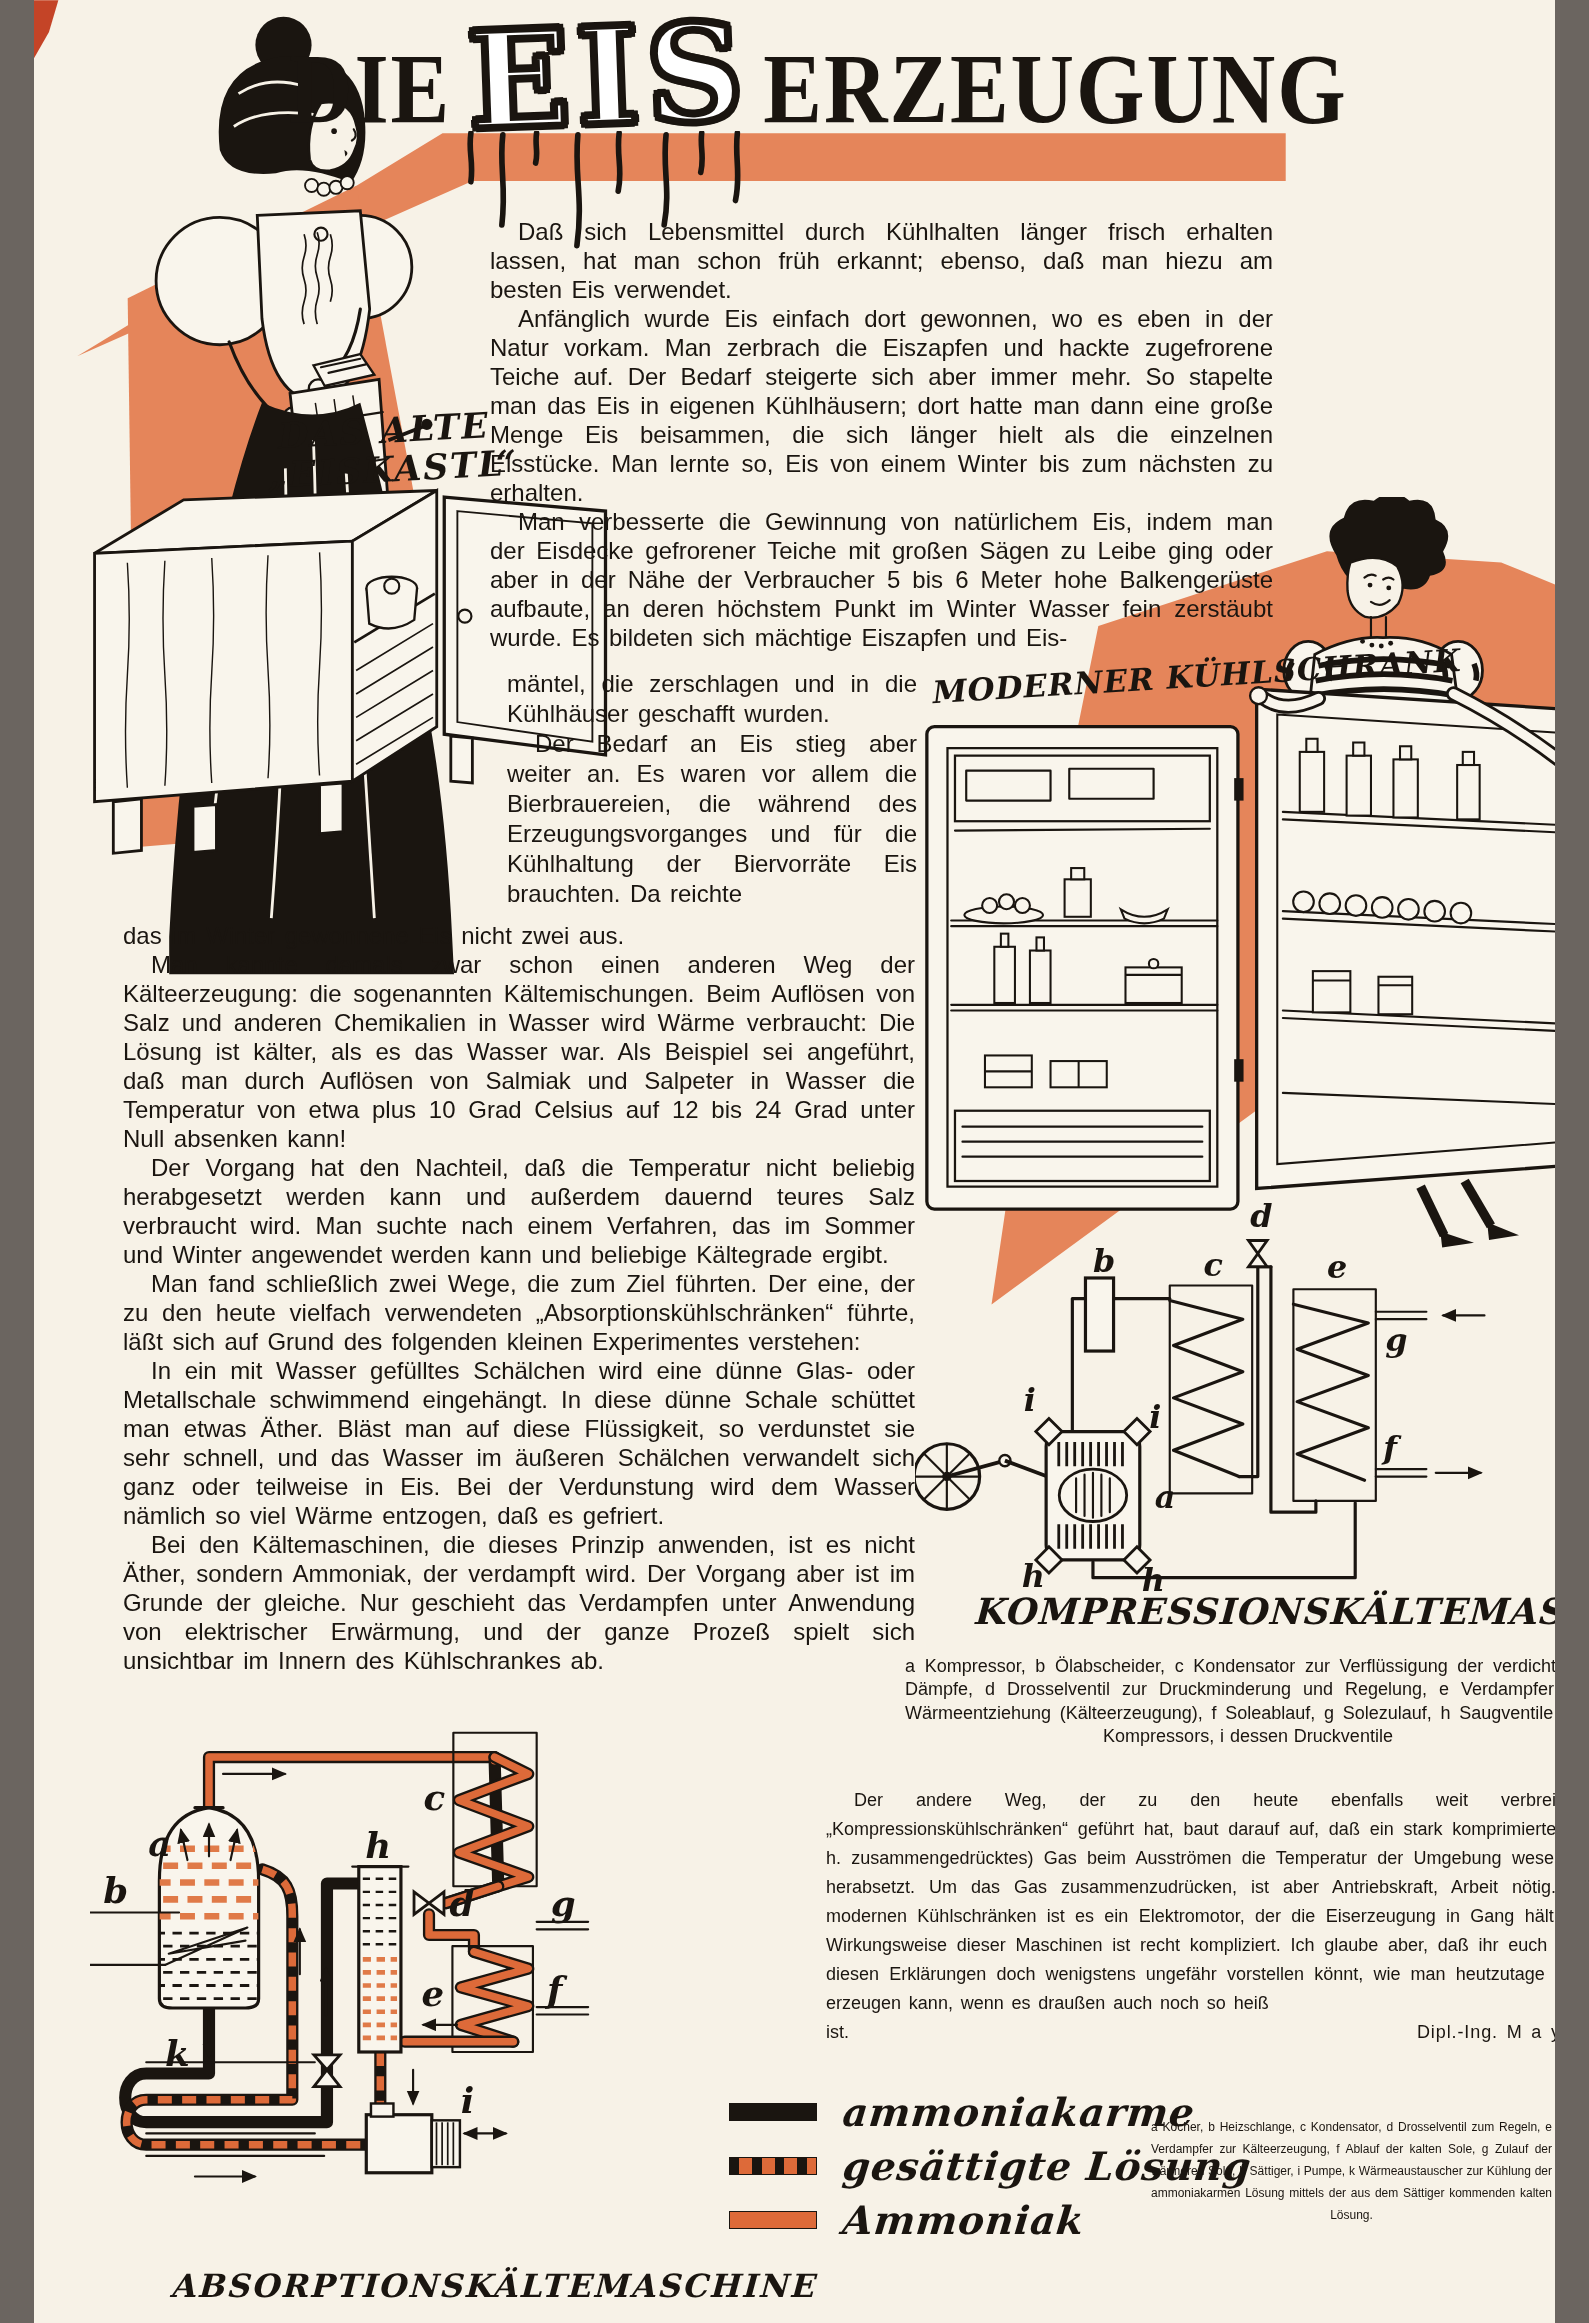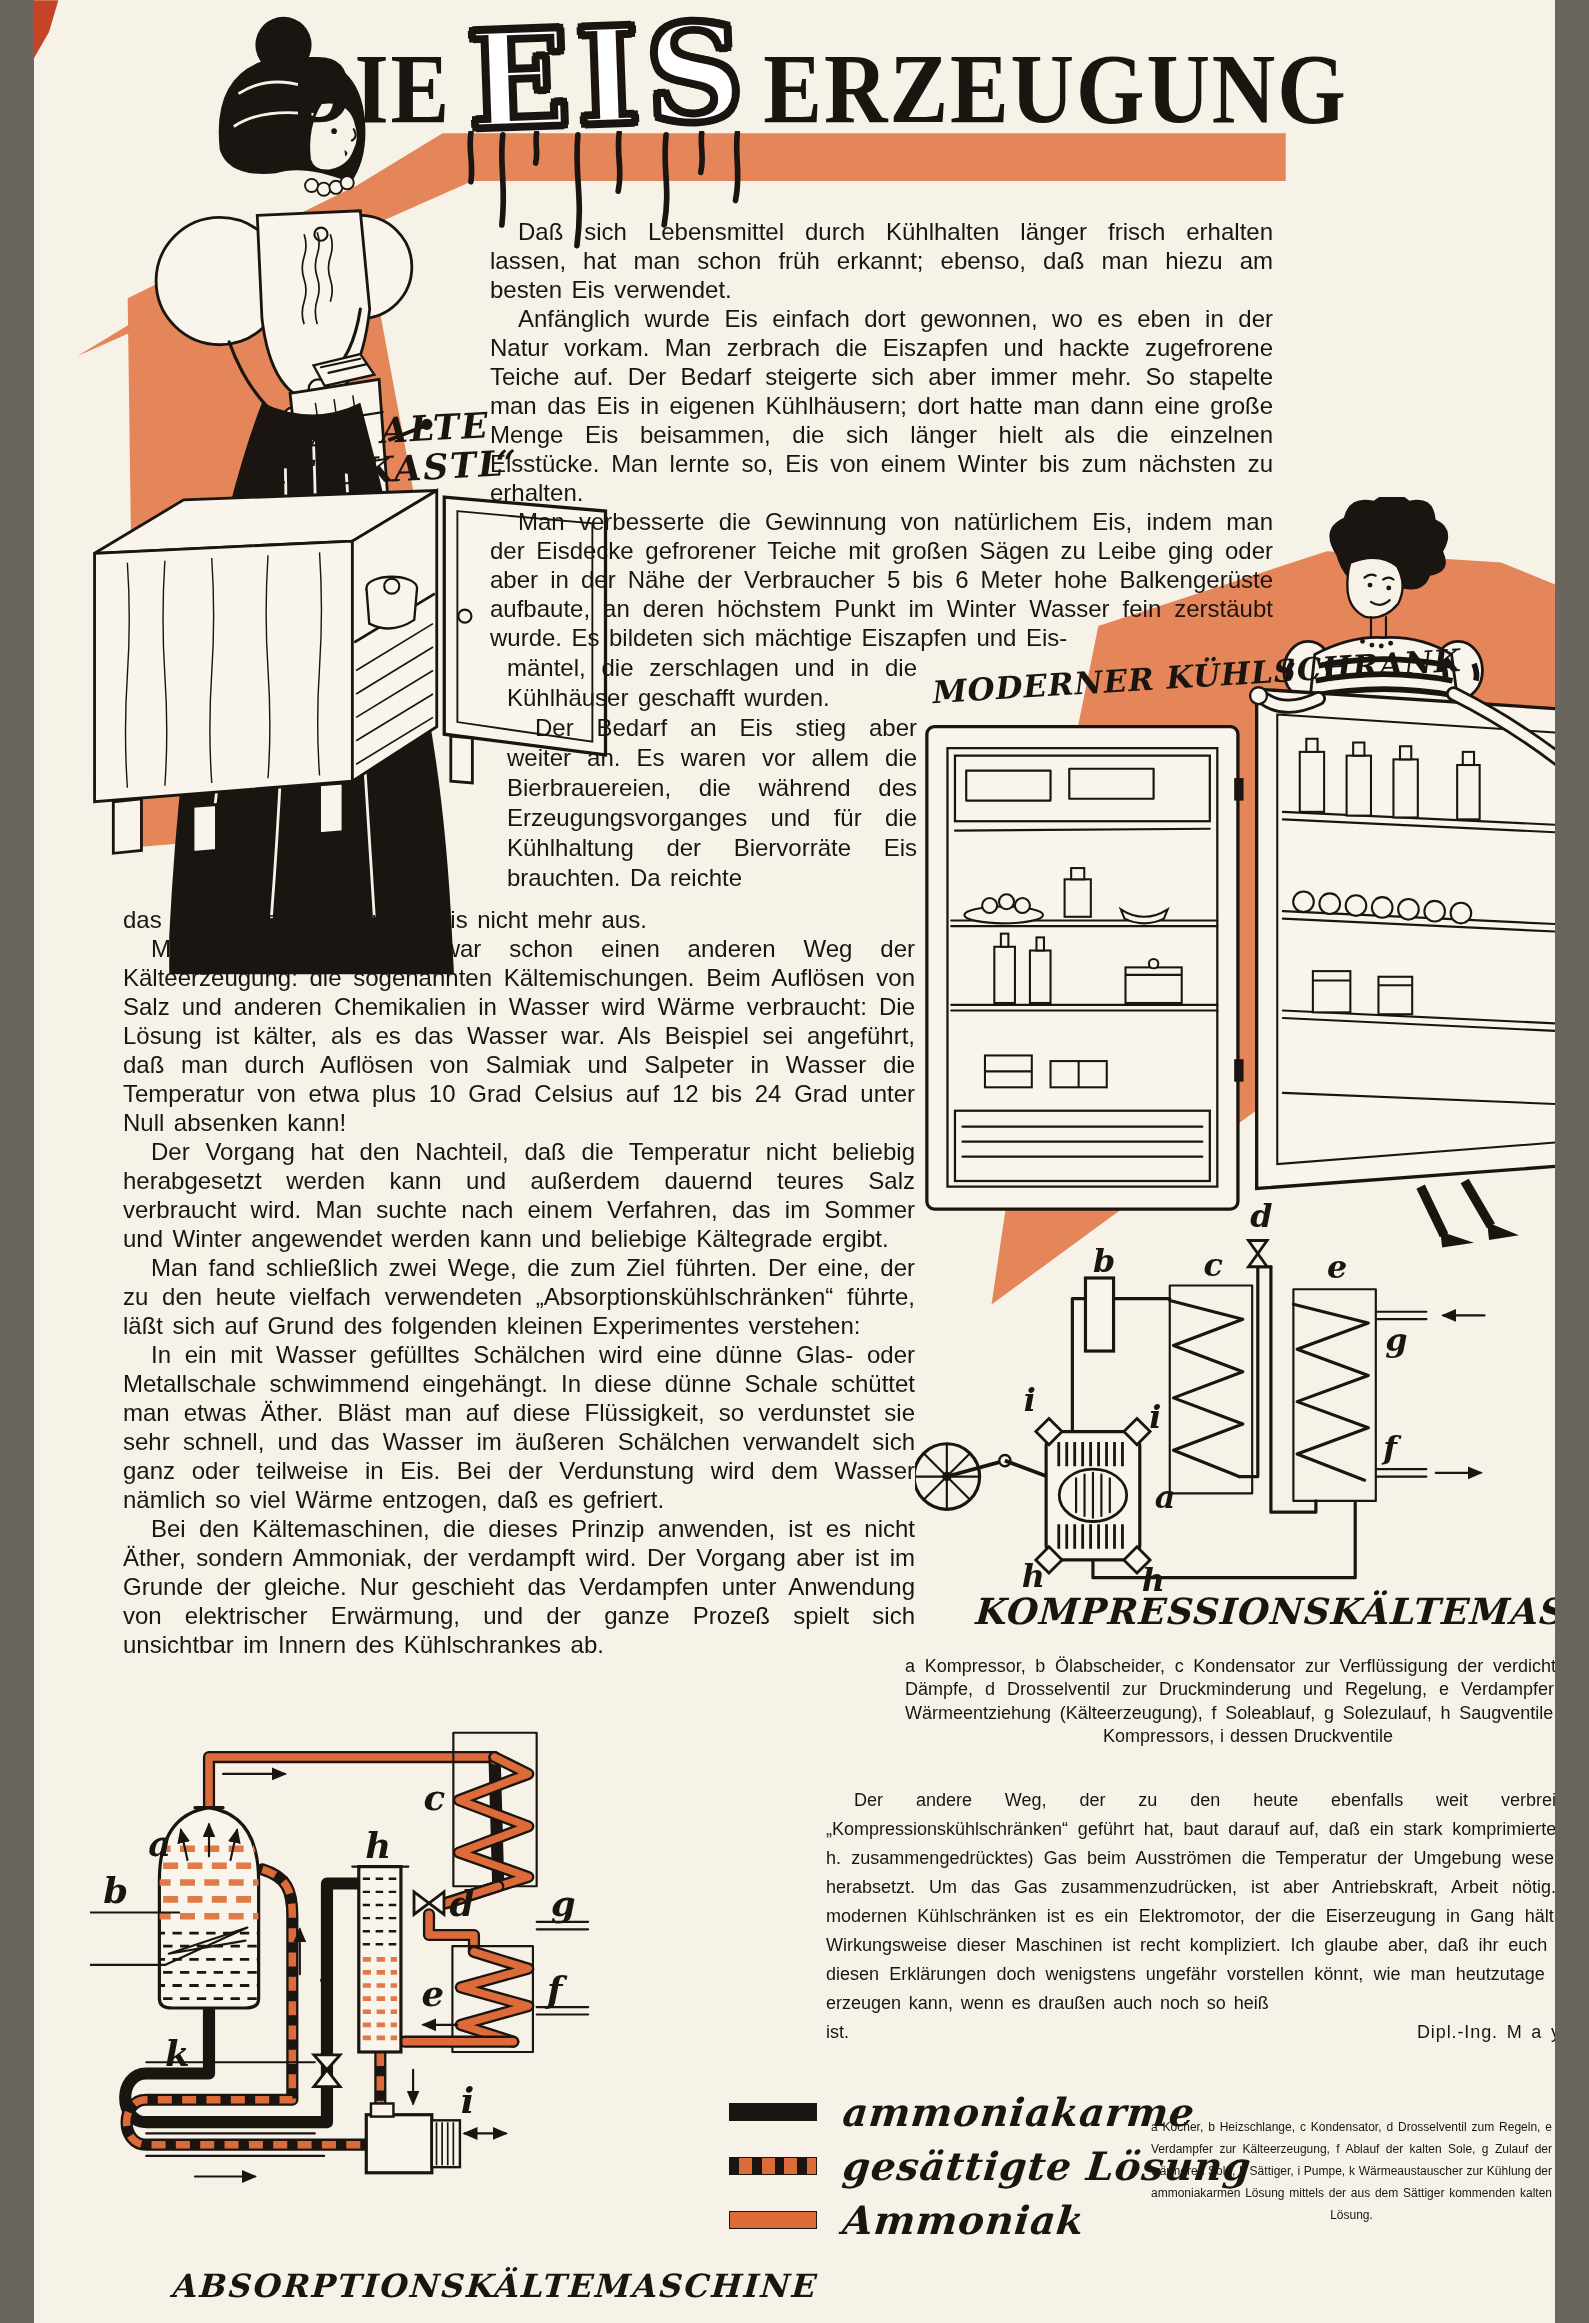--- a/index.html
+++ b/index.html
@@ -7,21 +7,21 @@
     position:relative; width:1521px; height:2324px; margin:0 auto;
     background:#f7f2e7; overflow:hidden; color:#1a1510;
     font-family:"Liberation Sans", sans-serif;
   }
   .abs { position:absolute; }
   svg { display:block; }
 
   
   .body-text { font-size:24px; line-height:29px; text-align:justify; word-spacing:2.8px; }
   .body-text p { margin:0; text-indent:28px; }
-  .body-text p.noindent { text-indent:0; }
+  .body-text p.noindent { text-indent:0;margin-top:16px; }
   .narrow { line-height:30px; }
   .leftcol { line-height:29px; }
   .rightcol { font-size:18px; line-height:29px; }
   .closing-line { display:flex; justify-content:space-between; align-items:center; }
   .author { letter-spacing:0.9px; }
 
   .caption { font-size:18px; line-height:23.4px; text-align:justify; text-align-last:center; word-spacing:0.9px; }
   .caption-sm { font-size:12px; line-height:22px; text-align:justify; text-align-last:center; }
 
   
@@ -318,21 +318,21 @@
 
     <g>
       <line x1="545" y1="736" x2="570" y2="788" stroke="#1a1510" stroke-width="10"></line>
       <polygon points="566,784 602,796 568,801" class="ink"></polygon>
       <line x1="592" y1="730" x2="620" y2="778" stroke="#1a1510" stroke-width="10"></line>
       <polygon points="616,774 650,788 618,793" class="ink"></polygon>
     </g>
   </svg>
 
   <div class="abs body-text leftcol" style="left:89px;top:905px;width:792px;z-index:2">
-    <p class="noindent">das im Salmiak gewonnene Eis nicht mehr aus.</p>
+    <p class="noindent">das im Winter gewonnene Eis nicht zwei aus.</p>
     <p>Man kannte damals zwar schon einen anderen Weg der Kälteerzeugung: die sogenannten Kältemischungen. Beim Auflösen von Salz und anderen Chemikalien in Wasser wird Wärme verbraucht: Die Lösung ist kälter, als es das Wasser war. Als Beispiel sei angeführt, daß man durch Auflösen von Salmiak und Salpeter in Wasser die Temperatur von etwa plus 10 Grad Celsius auf 12 bis 24 Grad unter Null absenken kann!</p>
     <p>Der Vorgang hat den Nachteil, daß die Temperatur nicht beliebig herabgesetzt werden kann und außerdem dauernd teures Salz verbraucht wird. Man suchte nach einem Verfahren, das im Sommer und Winter angewendet werden kann und beliebige Kältegrade ergibt.</p>
     <p>Man fand schließlich zwei Wege, die zum Ziel führten. Der eine, der zu den heute vielfach verwendeten „Absorptionskühlschränken“ führte, läßt sich auf Grund des folgenden kleinen Experimentes verstehen:</p>
     <p>In ein mit Wasser gefülltes Schälchen wird eine dünne Glas- oder Metallschale schwimmend eingehängt. In diese dünne Schale schüttet man etwas Äther. Bläst man auf diese Flüssigkeit, so verdunstet sie sehr schnell, und das Wasser im äußeren Schälchen verwandelt sich ganz oder teilweise in Eis. Bei der Verdunstung wird dem Wasser nämlich so viel Wärme entzogen, daß es gefriert.</p>
     <p>Bei den Kältemaschinen, die dieses Prinzip anwenden, ist es nicht Äther, sondern Ammoniak, der verdampft wird. Der Vorgang aber ist im Grunde der gleiche. Nur geschieht das Verdampfen unter Anwendung von elektrischer Erwärmung, und der ganze Prozeß spielt sich unsichtbar im Innern des Kühlschrankes ab.</p>
   </div>
 
   <svg class="abs" style="left:881px;top:1199px;z-index:2" width="665" height="394" viewBox="0 0 710 420">
     <defs>
       <marker id="ah1" markerWidth="9" markerHeight="8" refX="6" refY="3" orient="auto" markerUnits="strokeWidth">

